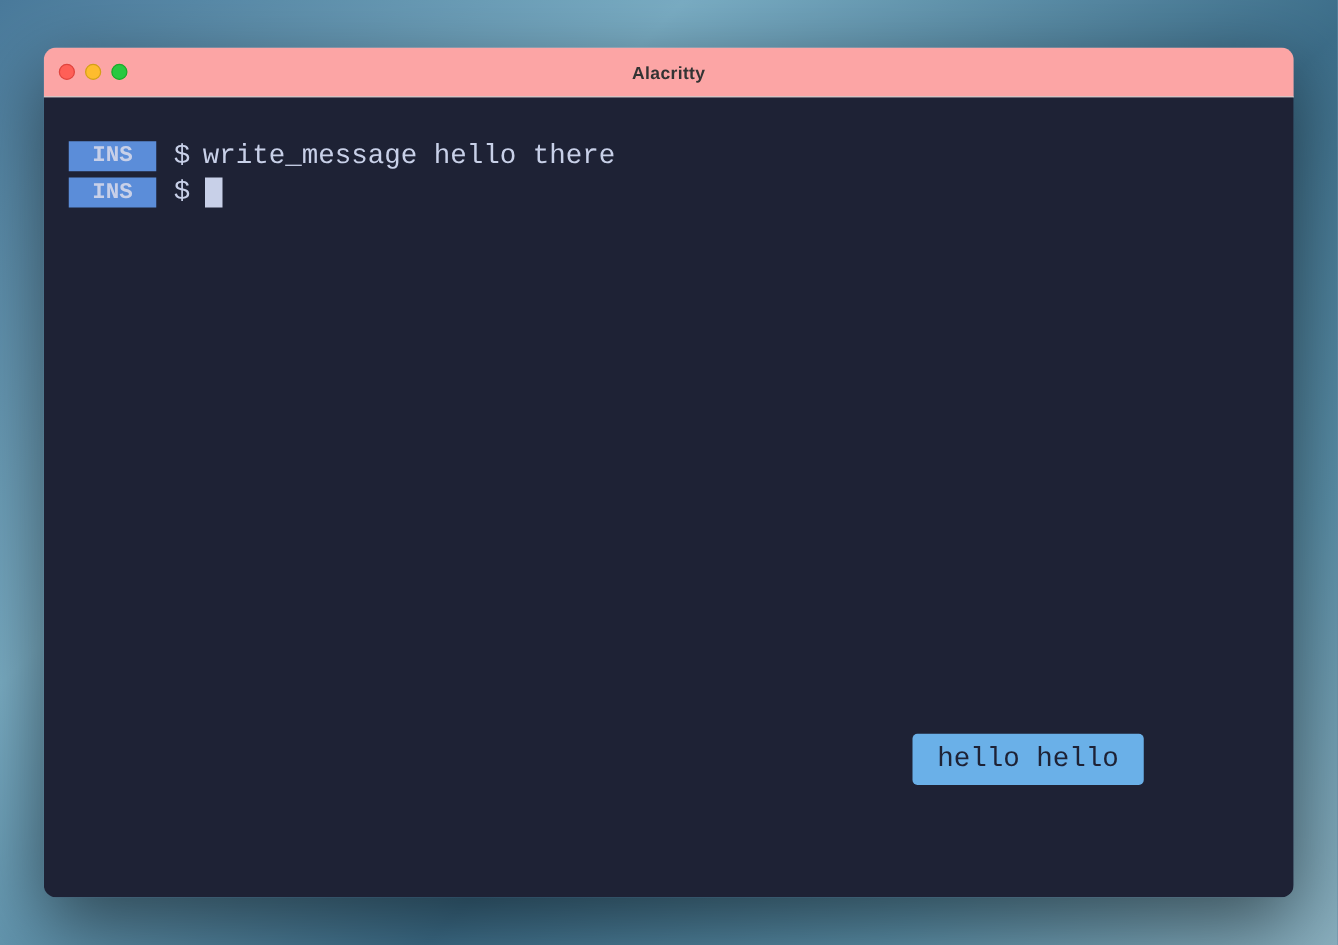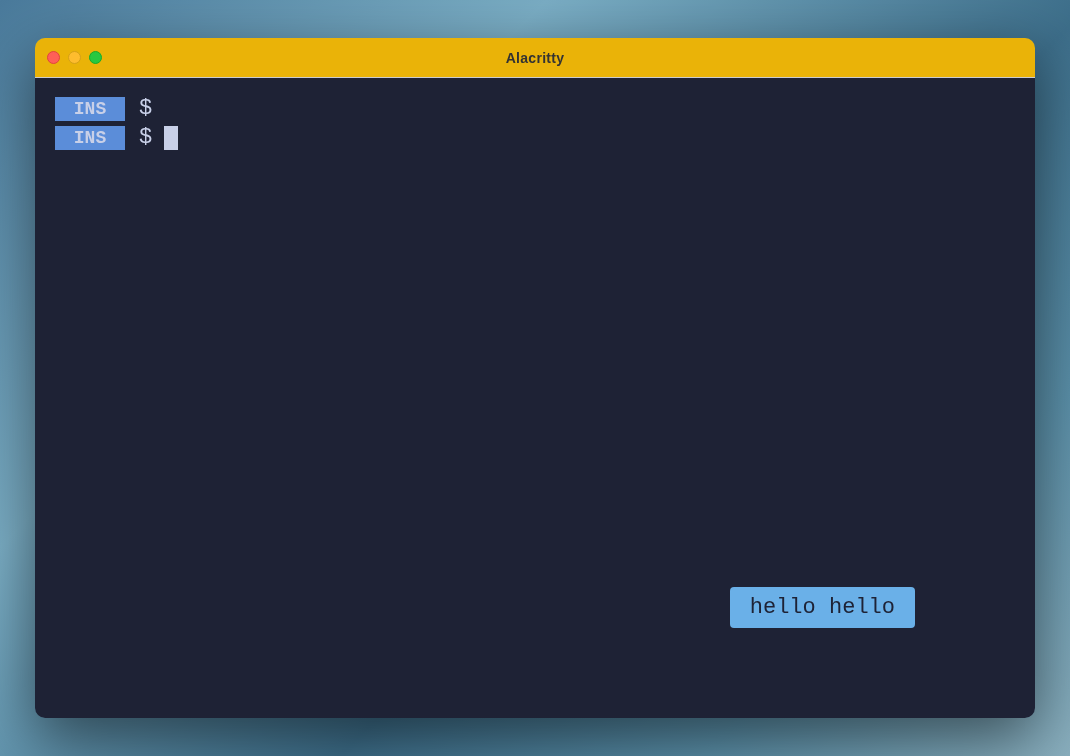--- a/index.html
+++ b/index.html
@@ -28,21 +28,21 @@
       position: relative;
       z-index: 1;
       width: 1000px;
       height: 680px;
       border-radius: 10px;
       overflow: hidden;
       box-shadow: 0 20px 60px rgba(0,0,0,0.5);
     }
 
     .titlebar {
-      background: #eab308;
+      background: #fca5a5;
       height: 40px;
       display: flex;
       align-items: center;
       justify-content: center;
       position: relative;
       border-bottom: 1px solid #ccc;
     }
 
     .traffic-lights {
       position: absolute;
@@ -66,21 +66,21 @@
       font-size: 14px;
       font-weight: 600;
       color: #333;
       letter-spacing: 0.3px;
     }
 
     .terminal-body {
       background: #1e2235;
       width: 100%;
       height: calc(100% - 40px);
-      padding: 18px 20px;
+      padding: 34px 20px;
       font-family: 'SF Mono', 'Menlo', 'Monaco', 'Courier New', monospace;
       font-size: 22px;
       color: #c8d0e8;
       position: relative;
     }
 
     .line {
       display: flex;
       align-items: center;
       margin-bottom: 4px;
@@ -139,20 +139,21 @@
       <div class="traffic-light maximize"></div>
     </div>
     <span class="title-text">Alacritty</span>
   </div>
 
   <div class="terminal-body">
 
     <div class="line">
       <span class="ins-badge">INS</span>
       <span class="prompt">$</span>
+      <span class="command-text">write_message hello there</span>
     </div>
 
     <div class="line">
       <span class="ins-badge">INS</span>
       <span class="prompt">$</span>
       <span class="cursor"></span>
     </div>
 
     <div class="message-bubble">hello hello</div>
 

